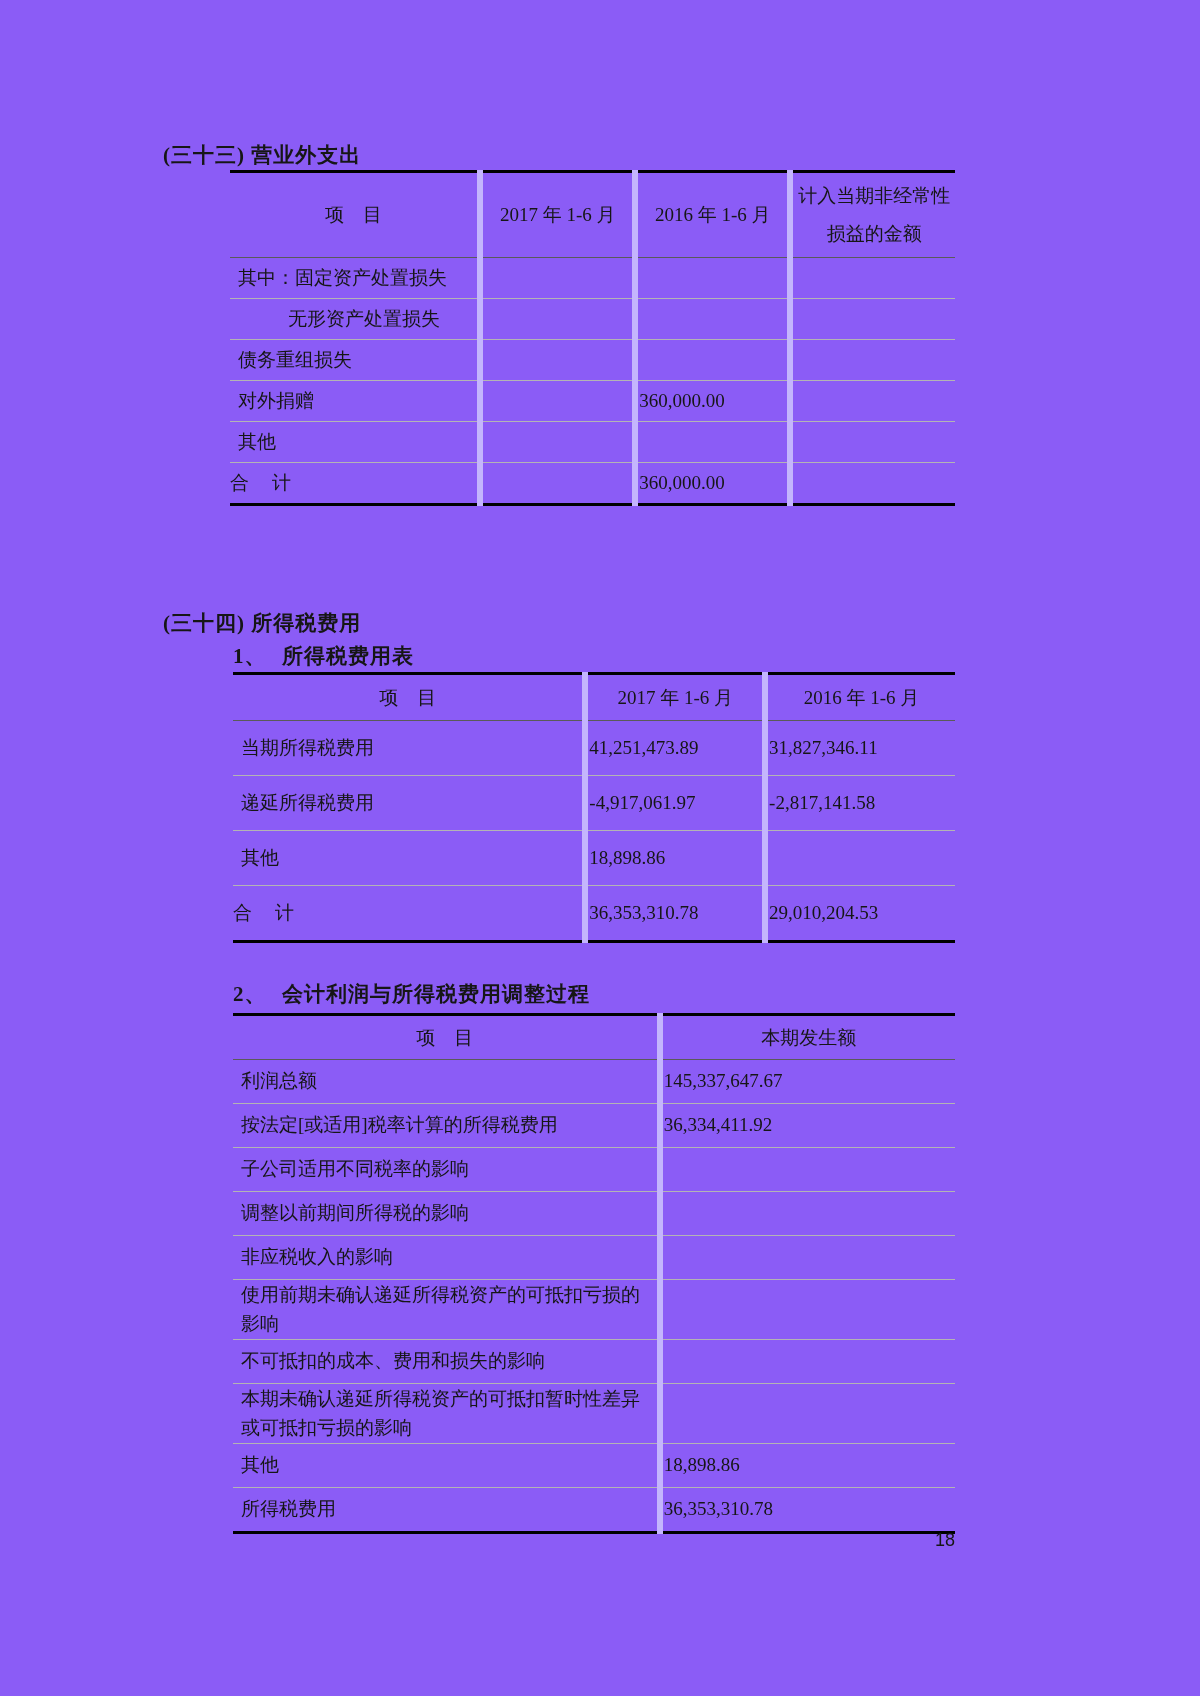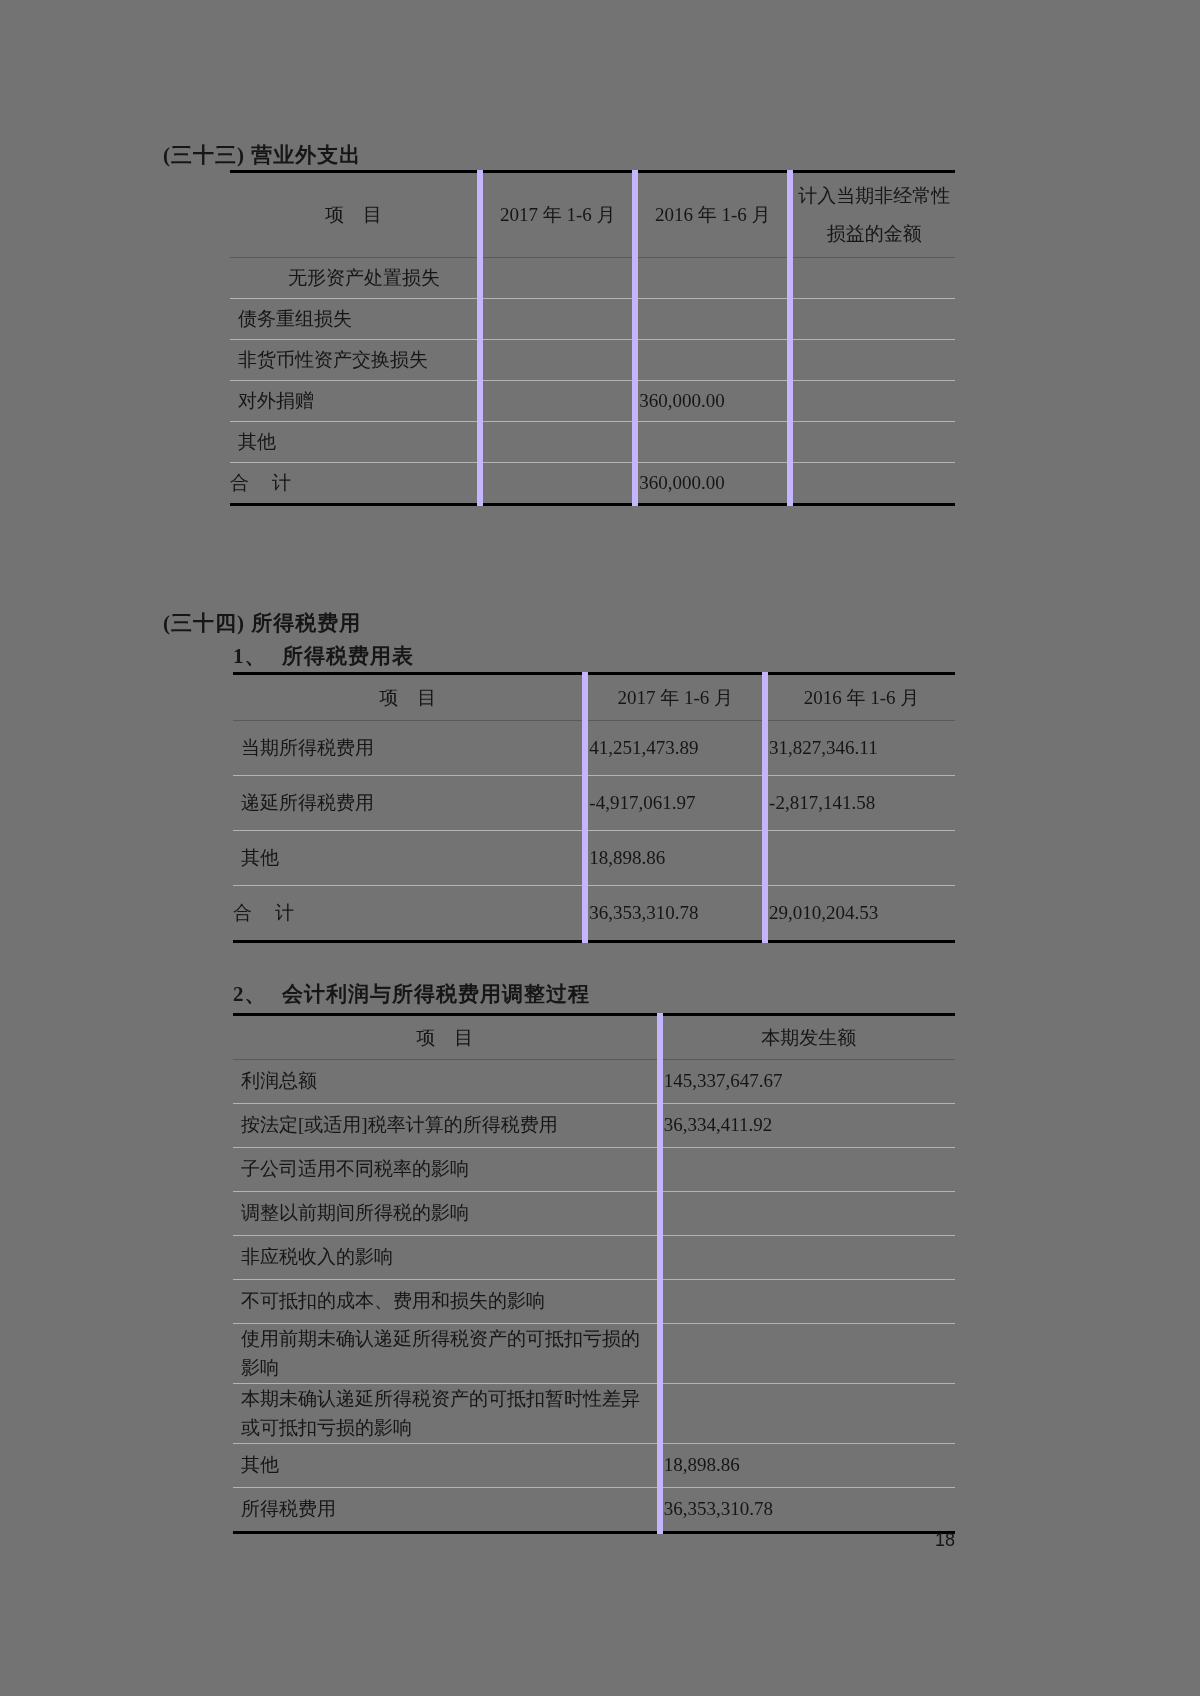--- a/index.html
+++ b/index.html
@@ -4,21 +4,21 @@
 <style>
   html, body {
     margin: 0;
     padding: 0;
     background: #ffffff;
   }
   .page {
     position: relative;
     width: 1200px;
     height: 1696px;
-    background: #737373;
+    background: #8b5cf6;
     font-family: "Liberation Serif", "DejaVu Serif", serif;
     color: #161616;
     overflow: hidden;
   }
   .sec-heading {
     position: absolute;
     margin: 0;
     font-size: 21px;
     font-weight: 700;
     letter-spacing: 1px;
@@ -99,33 +99,33 @@
         <tr>
           <th>项　目</th>
           <th>2017 年 1-6 月</th>
           <th>2016 年 1-6 月</th>
           <th>计入当期非经常性
 损益的金额</th>
         </tr>
       </thead>
     <tbody>
         <tr>
+          <td class="label">其中：固定资产处置损失</td>
+          <td class="num"></td>
+          <td class="num"></td>
+          <td class="num"></td>
+        </tr>
+        <tr>
           <td class="label indent">无形资产处置损失</td>
           <td class="num"></td>
           <td class="num"></td>
           <td class="num"></td>
         </tr>
         <tr>
           <td class="label">债务重组损失</td>
-          <td class="num"></td>
-          <td class="num"></td>
-          <td class="num"></td>
-        </tr>
-        <tr>
-          <td class="label">非货币性资产交换损失</td>
           <td class="num"></td>
           <td class="num"></td>
           <td class="num"></td>
         </tr>
         <tr>
           <td class="label">对外捐赠</td>
           <td class="num"></td>
           <td class="num">360,000.00</td>
           <td class="num"></td>
         </tr>
@@ -217,25 +217,25 @@
         </tr>
         <tr>
           <td class="label">调整以前期间所得税的影响</td>
           <td class="num"></td>
         </tr>
         <tr>
           <td class="label">非应税收入的影响</td>
           <td class="num"></td>
         </tr>
         <tr>
+          <td class="label">使用前期未确认递延所得税资产的可抵扣亏损的影响</td>
+          <td class="num"></td>
+        </tr>
+        <tr>
           <td class="label">不可抵扣的成本、费用和损失的影响</td>
-          <td class="num"></td>
-        </tr>
-        <tr>
-          <td class="label">使用前期未确认递延所得税资产的可抵扣亏损的影响</td>
           <td class="num"></td>
         </tr>
         <tr>
           <td class="label">本期未确认递延所得税资产的可抵扣暂时性差异或可抵扣亏损的影响</td>
           <td class="num"></td>
         </tr>
         <tr>
           <td class="label">其他</td>
           <td class="num">18,898.86</td>
         </tr>

